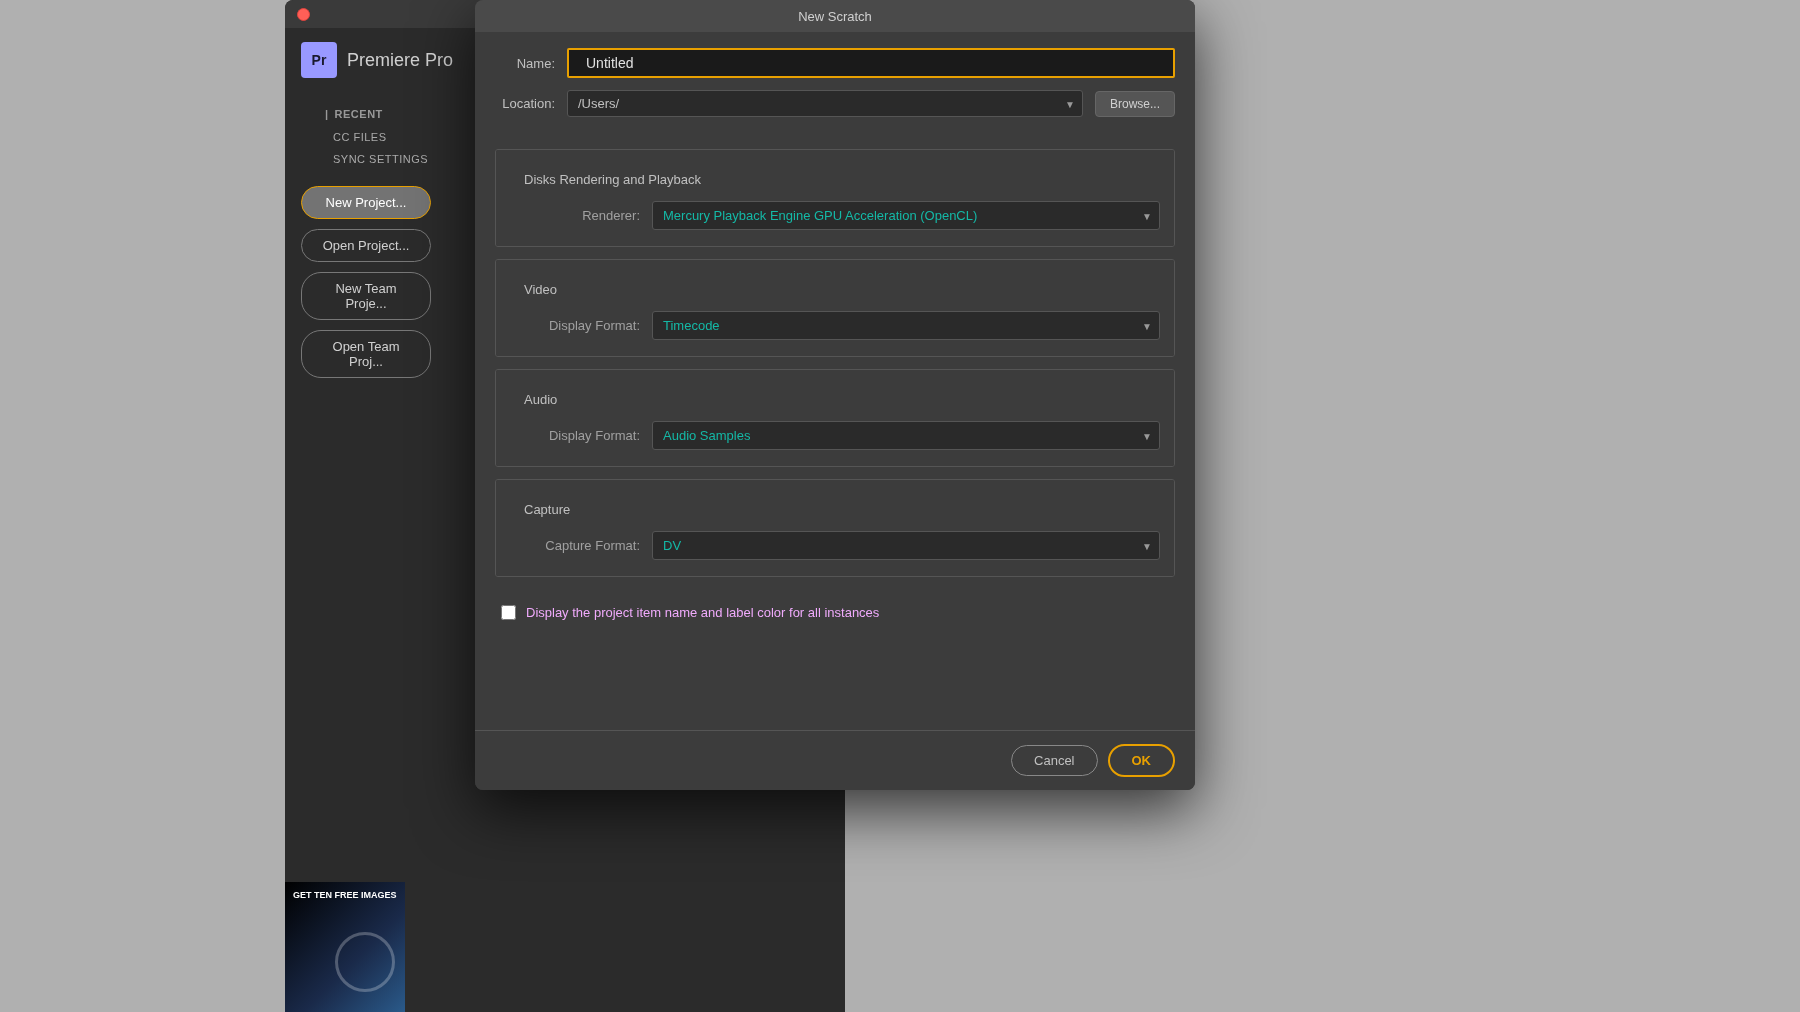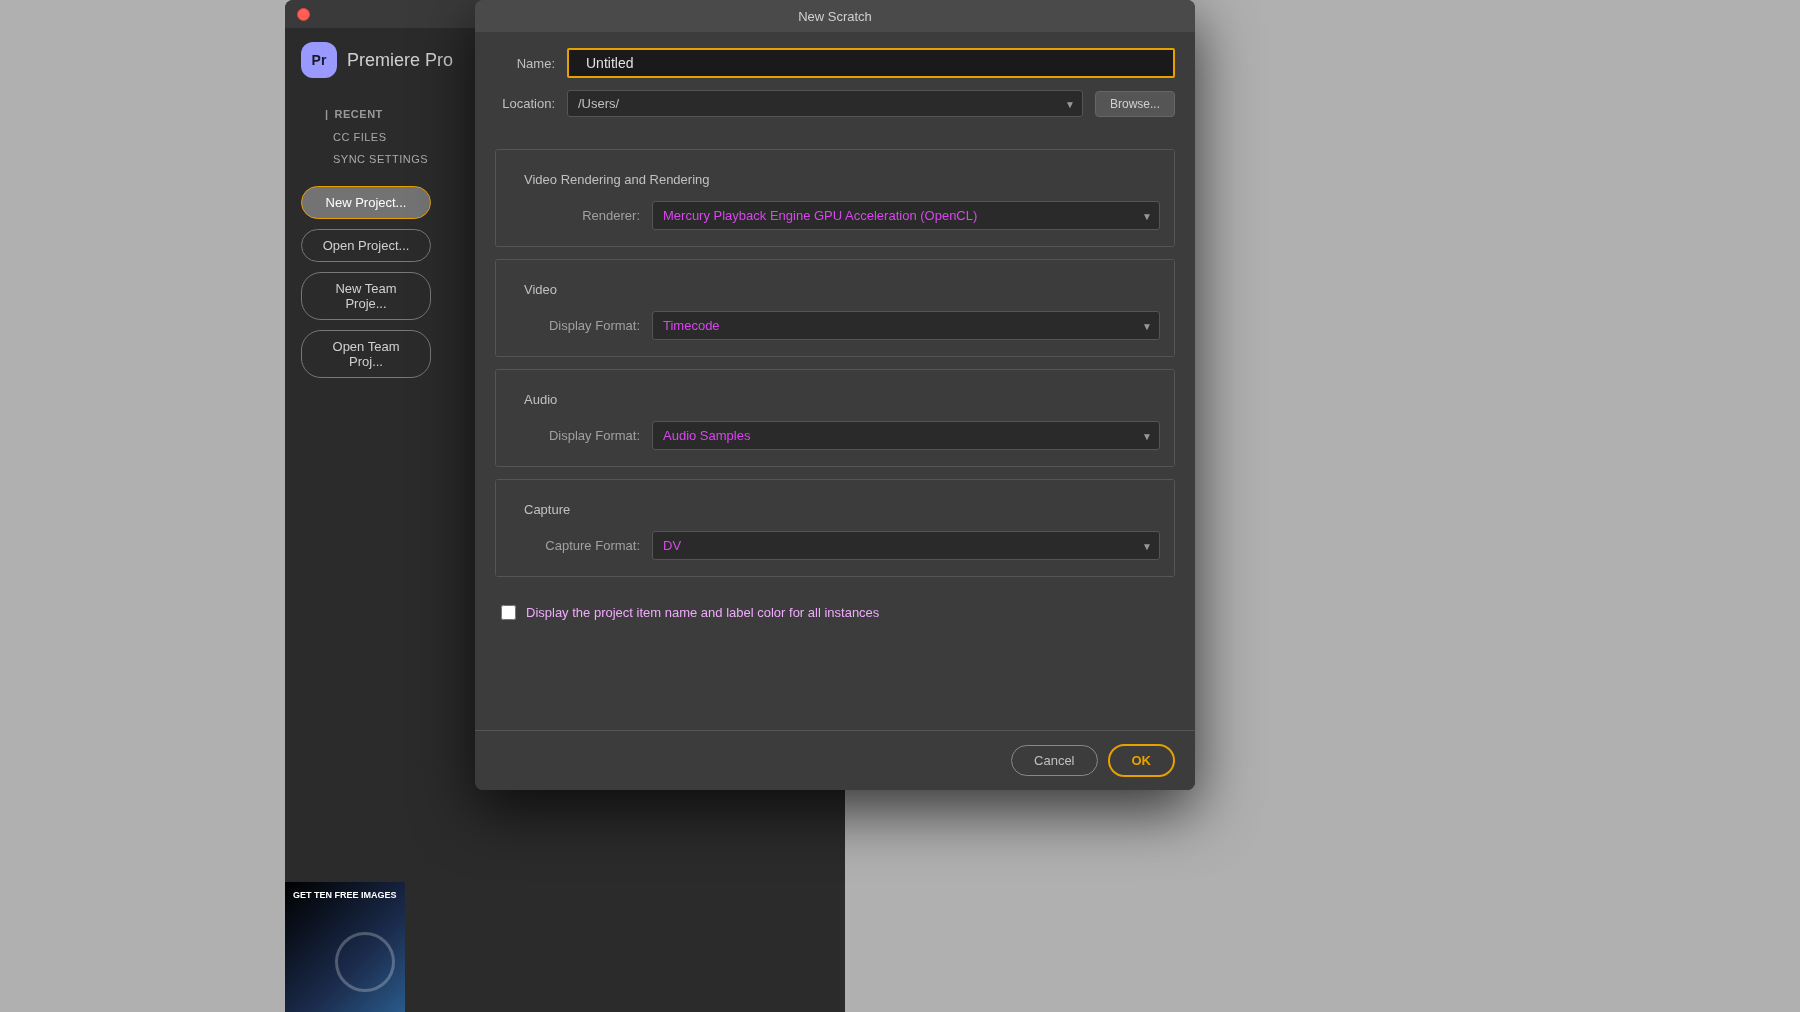--- a/index.html
+++ b/index.html
@@ -47,21 +47,21 @@
       display: flex;
       align-items: center;
       padding: 14px 16px;
       gap: 10px;
     }
 
     .pr-logo {
       width: 36px;
       height: 36px;
       background: #9999ff;
-      border-radius: 12px;
+      border-radius: 4px;
       display: flex;
       align-items: center;
       justify-content: center;
       color: #1a1a2e;
       font-weight: bold;
       font-size: 14px;
     }
 
     .app-title {
       color: #d0d0d0;
@@ -315,21 +315,21 @@
     .form-select-wrap {
       flex: 1;
       position: relative;
     }
 
     .form-select-wrap select {
       width: 100%;
       background: #2a2a2a;
       border: 1px solid #555;
       border-radius: 3px;
-      color: #d946ef;
+      color: #14b8a6;
       font-size: 13px;
       padding: 6px 30px 6px 10px;
       appearance: none;
       cursor: pointer;
     }
 
     .form-select-wrap .chevron-down {
       position: absolute;
       right: 8px;
       top: 50%;
@@ -449,21 +449,21 @@
         <span class="chevron-down">▼</span>
       </div>
       <button class="browse-btn">Browse...</button>
     </div>
 
 
     <div class="tab-content">
 
       <div class="section-box">
         <div class="section-body">
-          <div class="section-header">Video Rendering and Rendering</div>
+          <div class="section-header">Disks Rendering and Playback</div>
           <div class="form-row">
             <span class="form-label">Renderer:</span>
             <div class="form-select-wrap">
               <select>
                 <option value="Mercury Playback Engine GPU Acceleration (OpenCL)">Mercury Playback Engine GPU Acceleration (OpenCL)</option>
               </select>
               <span class="chevron-down">▼</span>
             </div>
           </div>
         </div>

